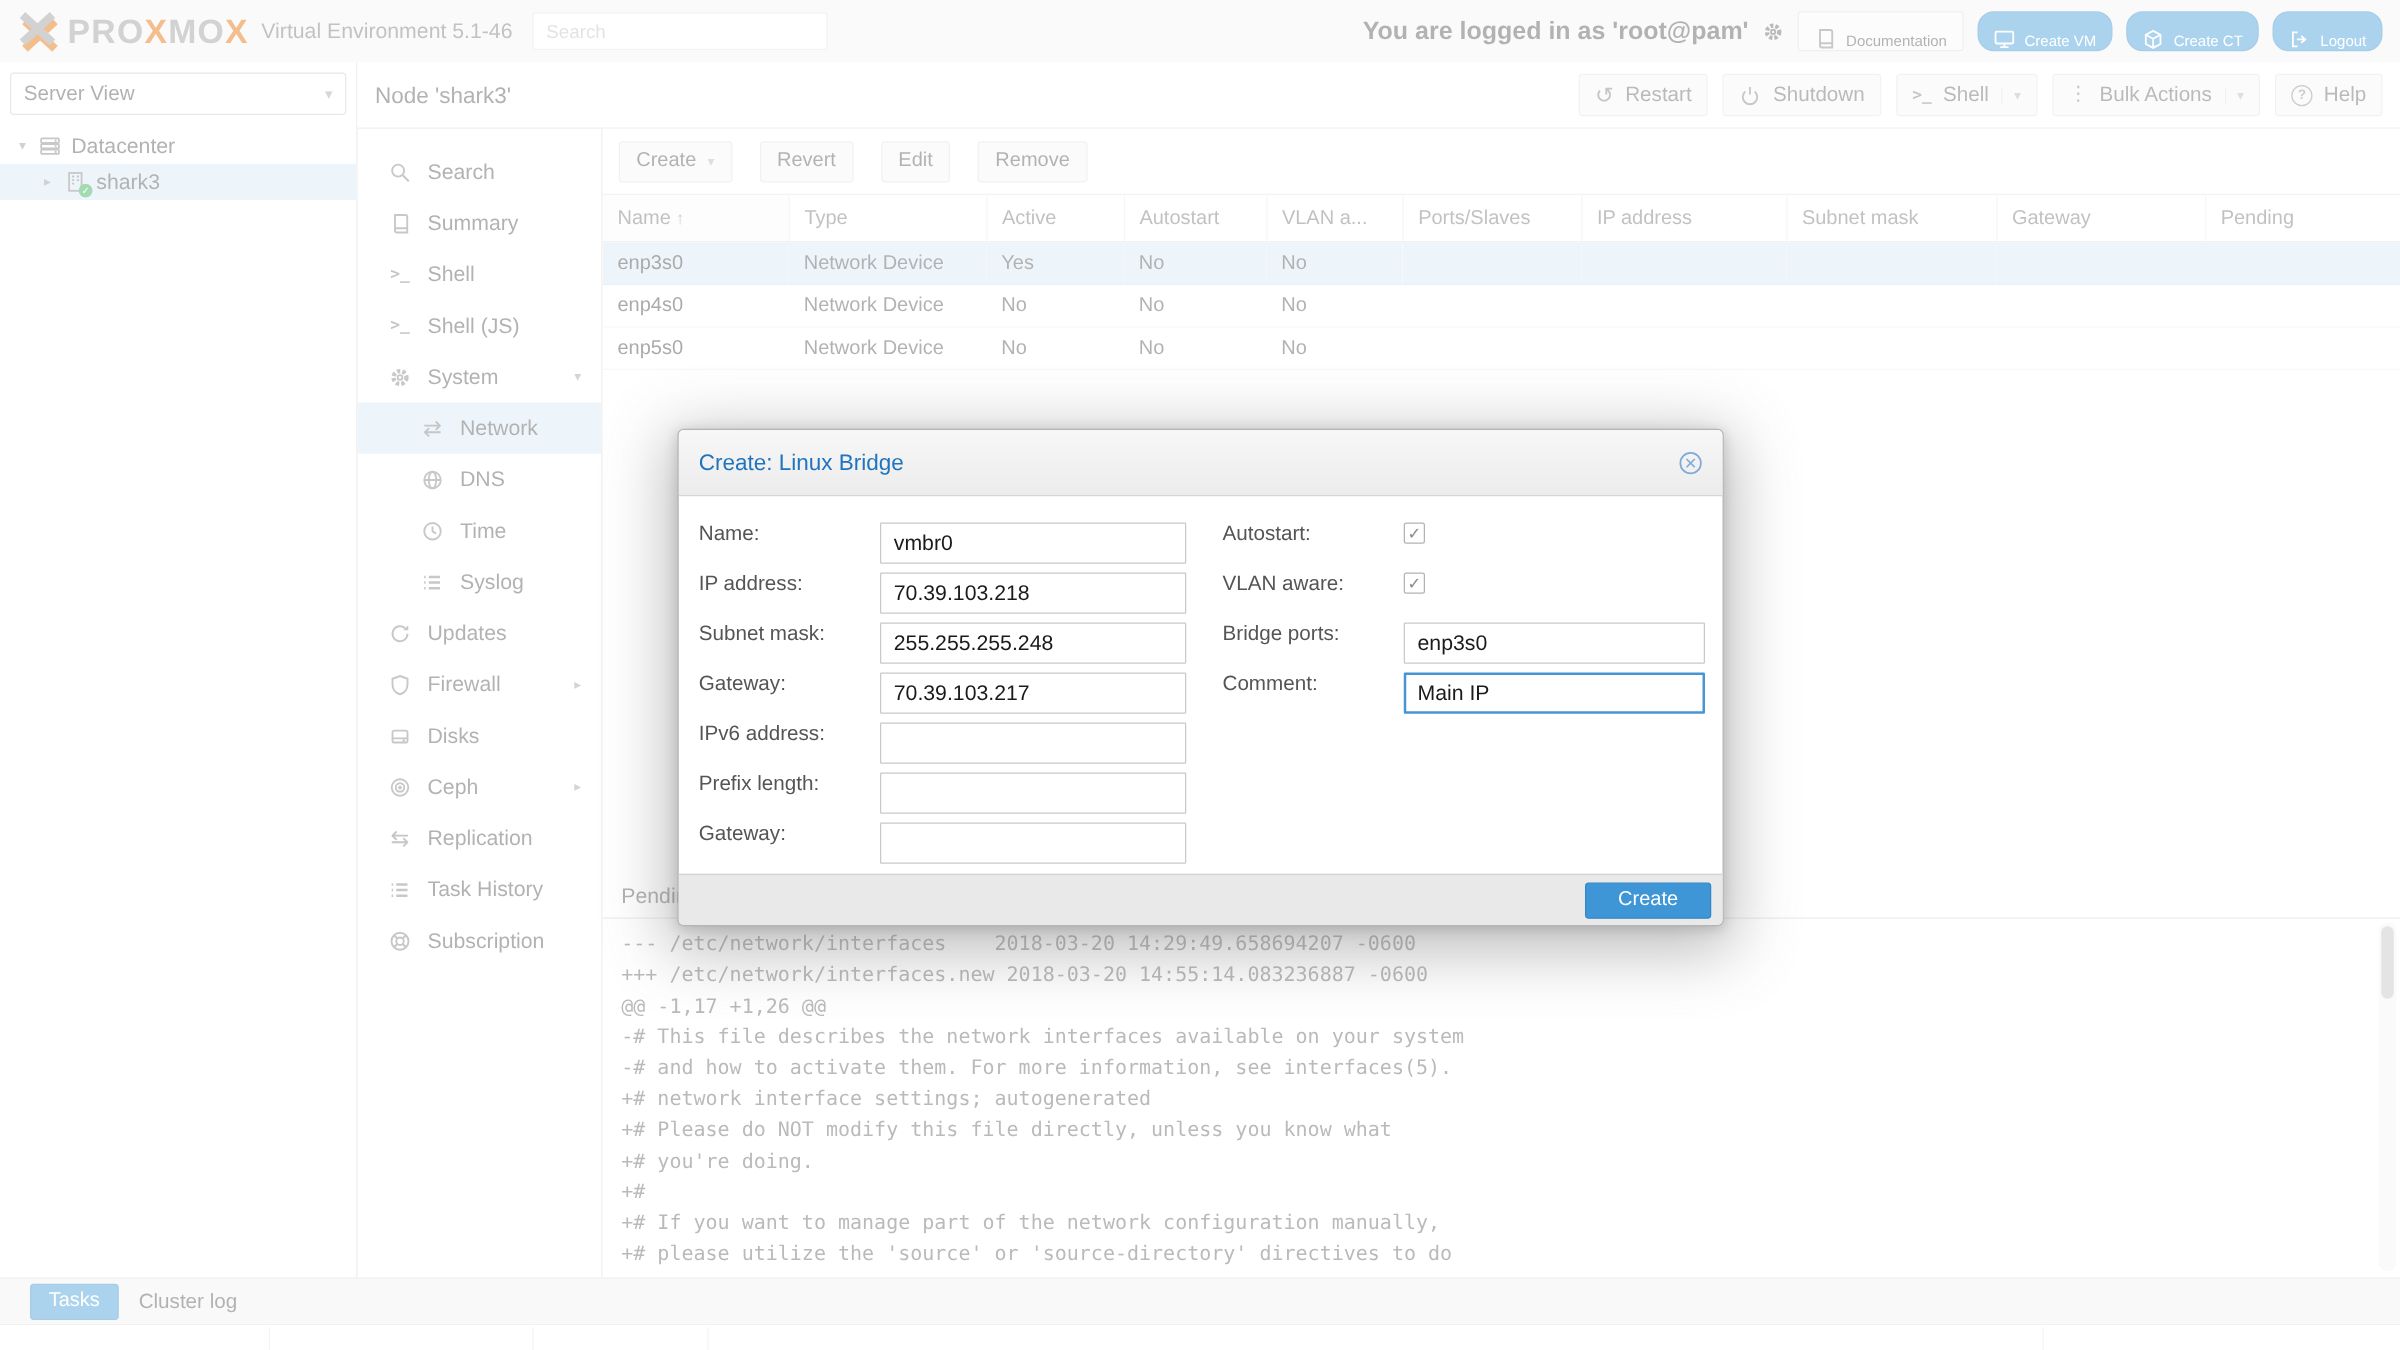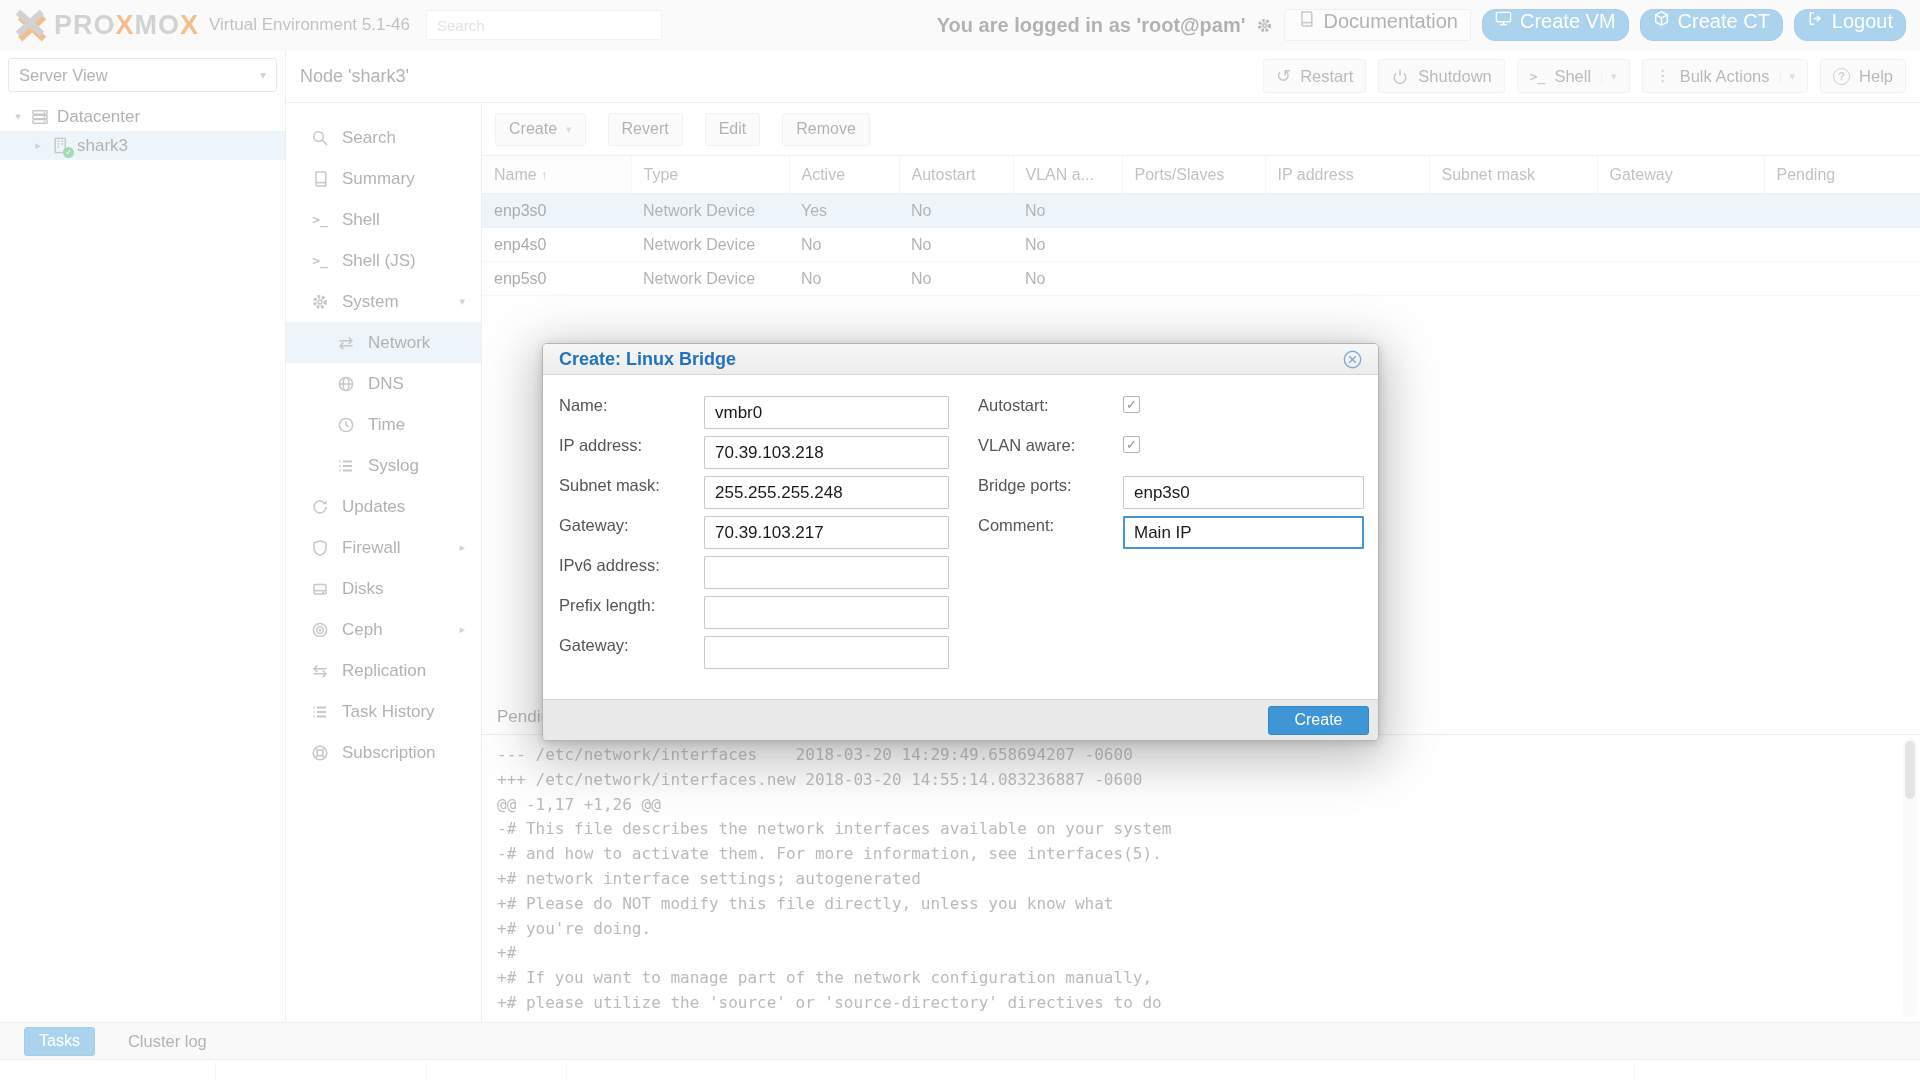--- a/index.html
+++ b/index.html
@@ -15,22 +15,22 @@
   .topbar { grid-column:1/3; background:#f4f4f4; display:flex; align-items:center; padding:0 14px; }
   .brand { display:flex; align-items:center; gap:4px; }
   .word { font-size:27px; font-weight:bold; letter-spacing:1px; color:#9b9b9b; }
   .word .orange { color:#e57000; }
   .ve { font-size:17px; color:#787878; margin-left:10px; }
   .topsearch { margin-left:16px; width:236px; height:30px; border:1px solid #e2e2e2; background:#fff;
                padding:0 10px; font-size:15px; border-radius:2px; color:#444; font-family:inherit; }
   .topsearch::placeholder { color:#c2c2c2; }
   .top-right { margin-left:auto; display:flex; align-items:center; gap:11px; }
   .login { font-size:20px; color:#555;font-weight:bold; }
-  .btn { display:inline-flex; align-items:flex-start; gap:8px; height:32px; padding:0 12px; border-radius:3px;
-         font-size:20px; border:1px solid transparent; cursor:pointer; font-family:inherit; }
+  .btn { display:inline-flex; align-items:flex-end; gap:8px; height:32px; padding:0 12px; border-radius:3px;
+         font-size:12px; border:1px solid transparent; cursor:pointer; font-family:inherit; }
   .btn.light { background:#f9f9f9; border-color:#dcdcdc; color:#555; }
   .btn.blue  { background:#459eda; border-color:#3b8ec9; color:#fff;border-radius:13px; }
 
   
   .leftcol { border-right:1px solid #d9d9d9; background:#fff; padding-top:6px; }
   .server-view { margin:2px 8px 10px 8px; height:34px; border:1px solid #ccc; border-radius:3px;
                  display:flex; align-items:center; padding:0 10px; font-size:16.5px; color:#555; background:#fff; }
   .server-view .chev { margin-left:auto; color:#a5a5a5; font-size:12px; }
   .trow { height:29px; display:flex; align-items:center; font-size:17px; color:#555; padding-left:12px; gap:7px; }
   .trow.sel { background:#d8e9f6; }
@@ -92,34 +92,34 @@
   .pending-bar { height:36px; display:flex; align-items:center; padding-left:15px; font-size:17px; color:#555;
                  border-bottom:1px solid #d8d8d8; flex-shrink:0; }
   .diff-wrap { height:287px; position:relative; overflow:hidden; flex-shrink:0; }
   pre.diff { margin:0; padding:8px 30px 0 15px; font-family:"DejaVu Sans Mono",monospace; font-size:16px;
              line-height:24.8px; color:#666; white-space:pre; }
   .vscroll { position:absolute; top:3px; right:3px; width:14px; height:279px; background:#f3f3f3; border-radius:7px; }
   .vthumb { position:absolute; top:3px; left:2px; width:10px; height:58px; background:#c3c3c3; border-radius:5px; }
 
   
   .statusbar { grid-column:1/3; background:#f1f1f1; border-top:1px solid #ddd; display:flex; align-items:center;
-               padding:0 24px; gap:33px; }
+               padding:0 24px; gap:16px; }
   .tasks-btn { height:29px; padding:0 14px; background:#459eda; border:1px solid #3b8ec9; border-radius:3px;
                color:#fff; font-size:16px; display:inline-flex; align-items:center; cursor:pointer; font-family:inherit; }
   .cluster { font-size:16.5px; color:#555; cursor:pointer; }
   .bottomstrip { grid-column:1/3; background:#fff; border-top:1px solid #e0e0e0; position:relative; }
   .bdiv { position:absolute; top:2px; bottom:0; width:1px; background:#e9e9e9; }
 
   
   .dim { position:absolute; inset:0; background:rgba(255,255,255,0.55); z-index:40; }
   .modal { position:absolute; left:542px; top:343px; width:837px; height:398px; background:#fff;
            border:1px solid #b5b5b5; border-radius:5px; z-index:60; overflow:hidden;
            box-shadow:0 12px 50px 8px rgba(110,110,110,.45), 0 2px 10px rgba(0,0,0,.18); }
-  .mhead { height:31px; background:linear-gradient(#f7f7f7,#ececec); border-bottom:1px solid #d6d6d6;
-           display:flex; align-items:center; padding:0 16px;font-weight:bold; }
+  .mhead { height:53px; background:linear-gradient(#f7f7f7,#ececec); border-bottom:1px solid #d6d6d6;
+           display:flex; align-items:center; padding:0 16px; }
   .mtitle { font-size:18px; color:#1f74bd; }
   .mclose { margin-left:auto; cursor:pointer; display:flex; }
   .mbody { position:relative; padding:21px 0 0 16px; height:316px; }
   .frow { display:flex; align-items:flex-start; height:33px; margin-bottom:7px; }
   .flabel { width:145px; font-size:16.5px; color:#555; }
   .finput { width:245px; height:33px; border:1px solid #c9c9c9; border-radius:1px; padding:0 10px;
             font-size:17px; color:#1a1a1a; font-family:inherit; background:#fff; }
   .rcol { position:absolute; left:435px; top:21px; }
   .rcol .finput { width:241px; }
   .finput.focused { border:2px solid #4795d2; padding:0 9px; }

